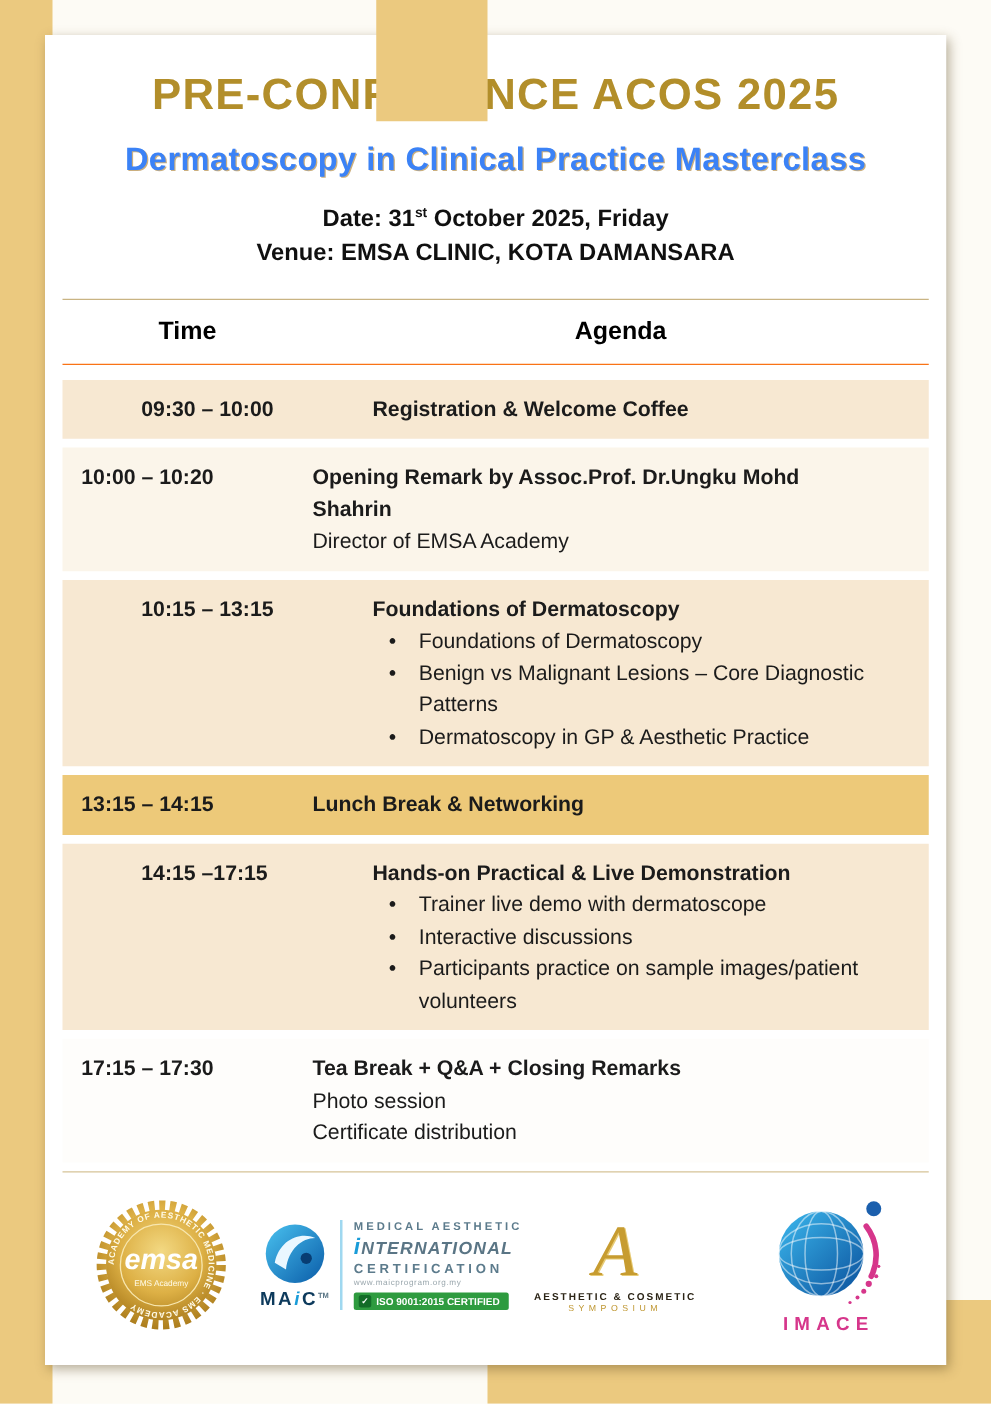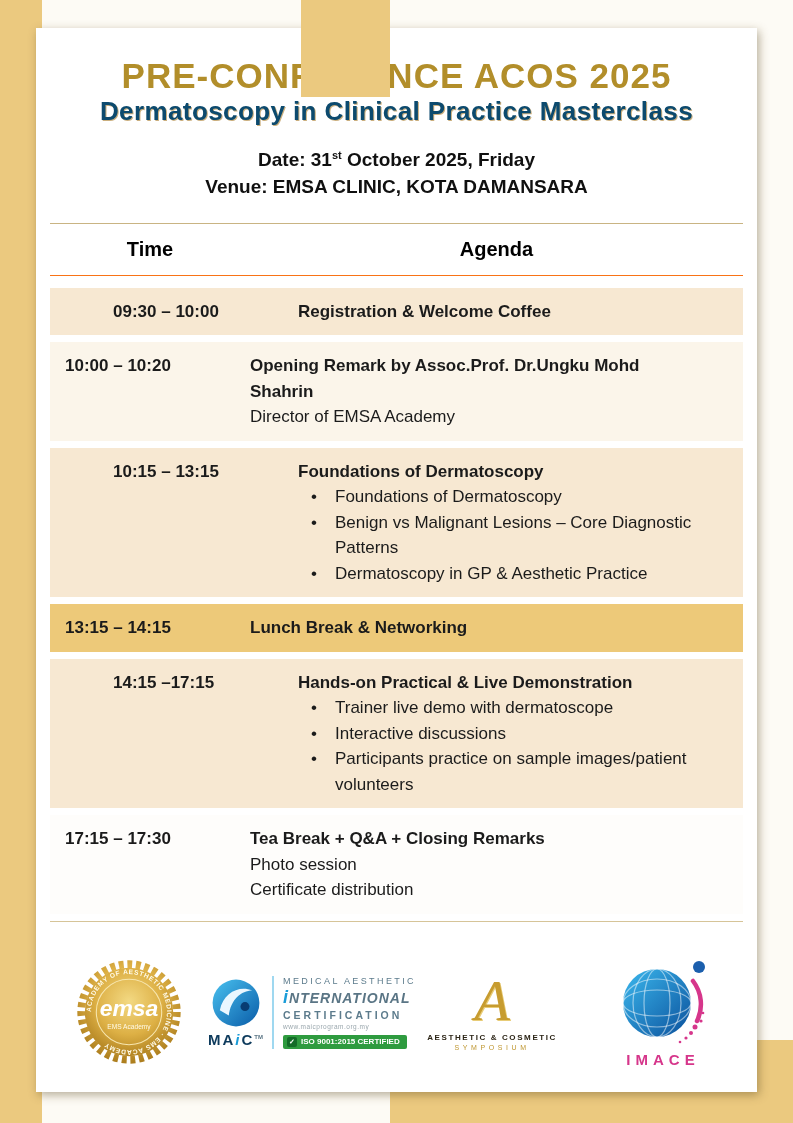--- a/index.html
+++ b/index.html
@@ -30,21 +30,21 @@
     padding:26px 14px 0 14px;
     display:flex; flex-direction:column;
   }
 
   .title {
     text-align:center; font-size:35px; font-weight:800;
     color:#b28e2a; letter-spacing:1px; margin-top:2px;
   }
   .subtitle {
     text-align:center; font-size:26px; font-weight:800;
-    color:#0c4a6e; letter-spacing:.4px; 
+    color:#3b82f6; letter-spacing:.4px; margin-top:16px;
     text-shadow:1px 1px 0 rgba(160,110,20,.55);
   }
   .date-block {
     text-align:center; margin-top:20px;
     font-size:19px; font-weight:700; color:#101010; line-height:1.42;
   }
   .date-block sup { font-size:11px; vertical-align:super; }
 
   
   .schedule { margin-top:22px; }
@@ -83,21 +83,21 @@
   .logo-maic { margin-left:26px; flex-direction:row; align-items:center; }
   .logo-sym  { margin-left:auto; }
   .logo-imace{ margin-left:56px; margin-right:30px; }
 
   
   .maic-left { display:flex; flex-direction:column; align-items:center; }
   .maic-brand { font-size:15px; font-weight:800; color:#0d3a5c; letter-spacing:2px; margin-top:1px; }
   .maic-brand .maic-i { color:#1a9cd8; font-style:italic; }
   .maic-brand sup { font-size:6px; letter-spacing:0; vertical-align:super; color:#5a7585; }
   .maic-right { border-left:2px solid #9fd8f0; margin-left:9px; padding-left:9px; }
-  .maic-l1 { font-size:9px; letter-spacing:2.4px; color:#5c7b8c; font-weight:400; }
+  .maic-l1 { font-size:9px; letter-spacing:2.4px; color:#5c7b8c; font-weight:700; }
   .maic-l2 { font-size:14px; font-weight:700; color:#5a7585; letter-spacing:1px; margin-top:1px;font-style:italic; }
   .maic-l2 .maic-big-i { color:#1a9cd8; font-weight:800; font-size:18px; }
   .maic-l3 { font-size:10.5px; letter-spacing:3px; color:#5c7b8c; font-weight:600; margin-top:1px; }
   .maic-url { font-size:6.5px; color:#9aa7ad; letter-spacing:.5px; margin-top:2px; }
   .iso-badge {
     margin-top:3px; display:inline-flex; align-items:center; gap:4px;
     background:#2e9b3f; color:#fff; font-size:8px; font-weight:700;
     padding:2px 7px 2px 4px; border-radius:2px; width:max-content;
   }
   .iso-check {

